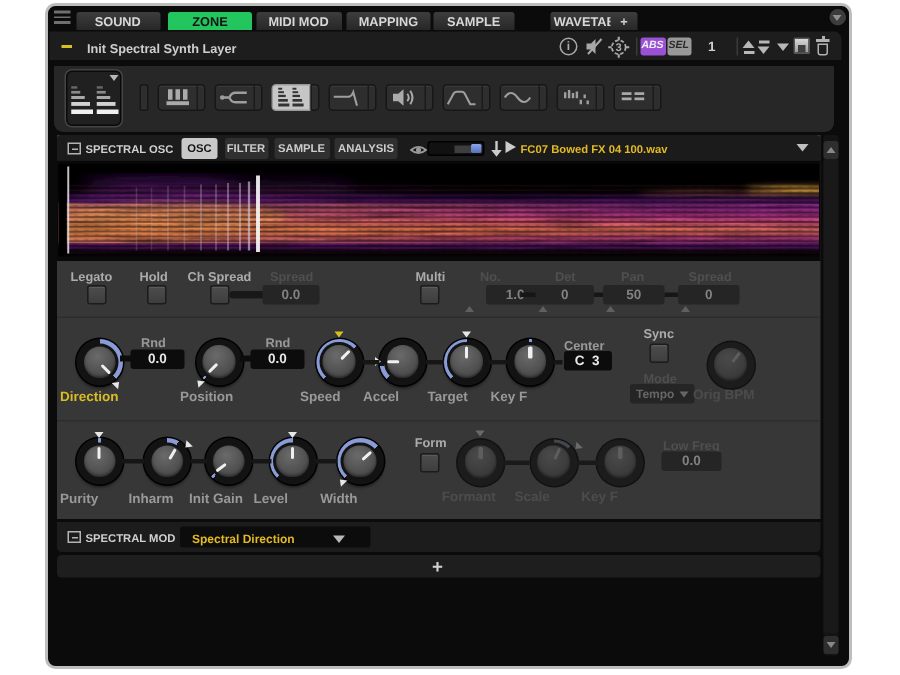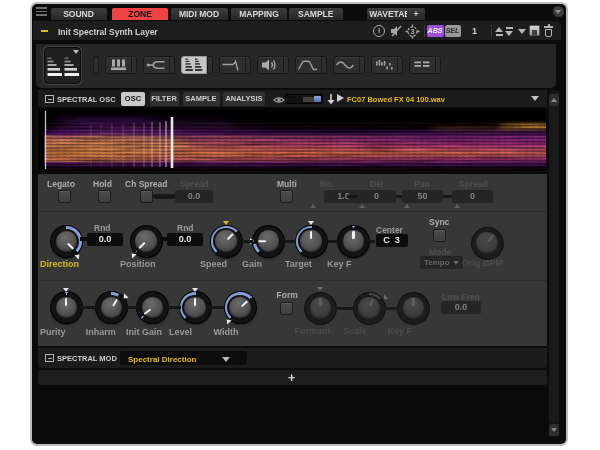--- a/index.html
+++ b/index.html
@@ -4,21 +4,21 @@
 <style>
 * { margin:0; padding:0; box-sizing:border-box; }
 html,body { width:600px; height:450px; background:#fff; overflow:hidden;
   font-family:"Liberation Sans", sans-serif; }
 .abs { position:absolute; }
 #win { position:absolute; left:30px; top:2px; width:538px; height:444px;
   background:#0b0b0b; border:2px solid #bdbdbd; border-radius:7px; }
 .tab { position:absolute; top:8px; height:12px; background:linear-gradient(#3d3d3d,#272727);
   color:#d8d8d8; font-size:8.5px; font-weight:bold; text-align:center; line-height:12px;
   border-radius:2px 2px 0 0;}
-.tab.on { background:#ef4444; color:#141414; }
+.tab.on { background:#22c55e; color:#141414; }
 .lbl { position:absolute; font-size:8.5px; font-weight:bold; color:#acacac; white-space:nowrap; }
 .lbl.dim { color:#4f4f4f; }
 .cb { position:absolute; width:13px; height:13px; background:linear-gradient(#4d4d4d,#3e3e3e);
   border:1px solid #1c1c1c; border-radius:2px; box-shadow:inset 0 1px 0 rgba(255,255,255,0.08);}
 .vbox { position:absolute; height:13px; background:#0c0c0c; border-radius:2px;
   color:#e8e8e8; font-size:9px; font-weight:bold; text-align:center; line-height:13px;}
 .vbox.dim { background:#252525; color:#828282; }
 .knob { position:absolute; width:31px; height:31px; }
 .knob .ring { position:absolute; left:0; top:0; width:31px; height:31px; border-radius:50%;
   background:#131313; box-shadow:0 0 0 1px #000, 0 2px 2px rgba(0,0,0,0.5); }
@@ -371,21 +371,21 @@
     <div class="tri" style="left:222.5px;top:220.5px;border-left:3px solid transparent;border-right:3px solid transparent;border-top:4px solid #d8bd25;transform:rotate(0deg);"></div>
     <div class="klabel" style="left:200px;top:259px;width:52px;">Speed</div>
     <div class="knob" style="left:253px;top:225.5px;">
       <div class="ring"></div>
       <div class="arc" style="background:conic-gradient(from -135deg, #8a9cd8 0deg 35deg, transparent 35deg);"></div>
       <div class="hole"></div>
       <div class="cap"></div>
       <div class="ptr" style="transform:rotate(-90deg);"></div>
     </div>
     <div class="tri" style="left:248.5px;top:239px;border-left:3px solid transparent;border-right:3px solid transparent;border-top:4px solid #e8e8e8;transform:rotate(-90deg);"></div>
-    <div class="klabel" style="left:242px;top:259px;width:52px;">Gain</div>
+    <div class="klabel" style="left:242px;top:259px;width:52px;">Accel</div>
     <div class="knob" style="left:295.5px;top:225.5px;">
       <div class="ring"></div>
       <div class="arc" style="background:conic-gradient(from -135deg, #8a9cd8 0deg 135deg, transparent 135deg);"></div>
       <div class="hole"></div>
       <div class="cap"></div>
       <div class="ptr" style="transform:rotate(0deg);"></div>
     </div>
     <div class="tri" style="left:307.5px;top:220.5px;border-left:3px solid transparent;border-right:3px solid transparent;border-top:4px solid #e8e8e8;transform:rotate(0deg);"></div>
     <div class="klabel" style="left:285px;top:259px;width:52px;">Target</div>
     <div class="knob" style="left:338px;top:225.5px;">

